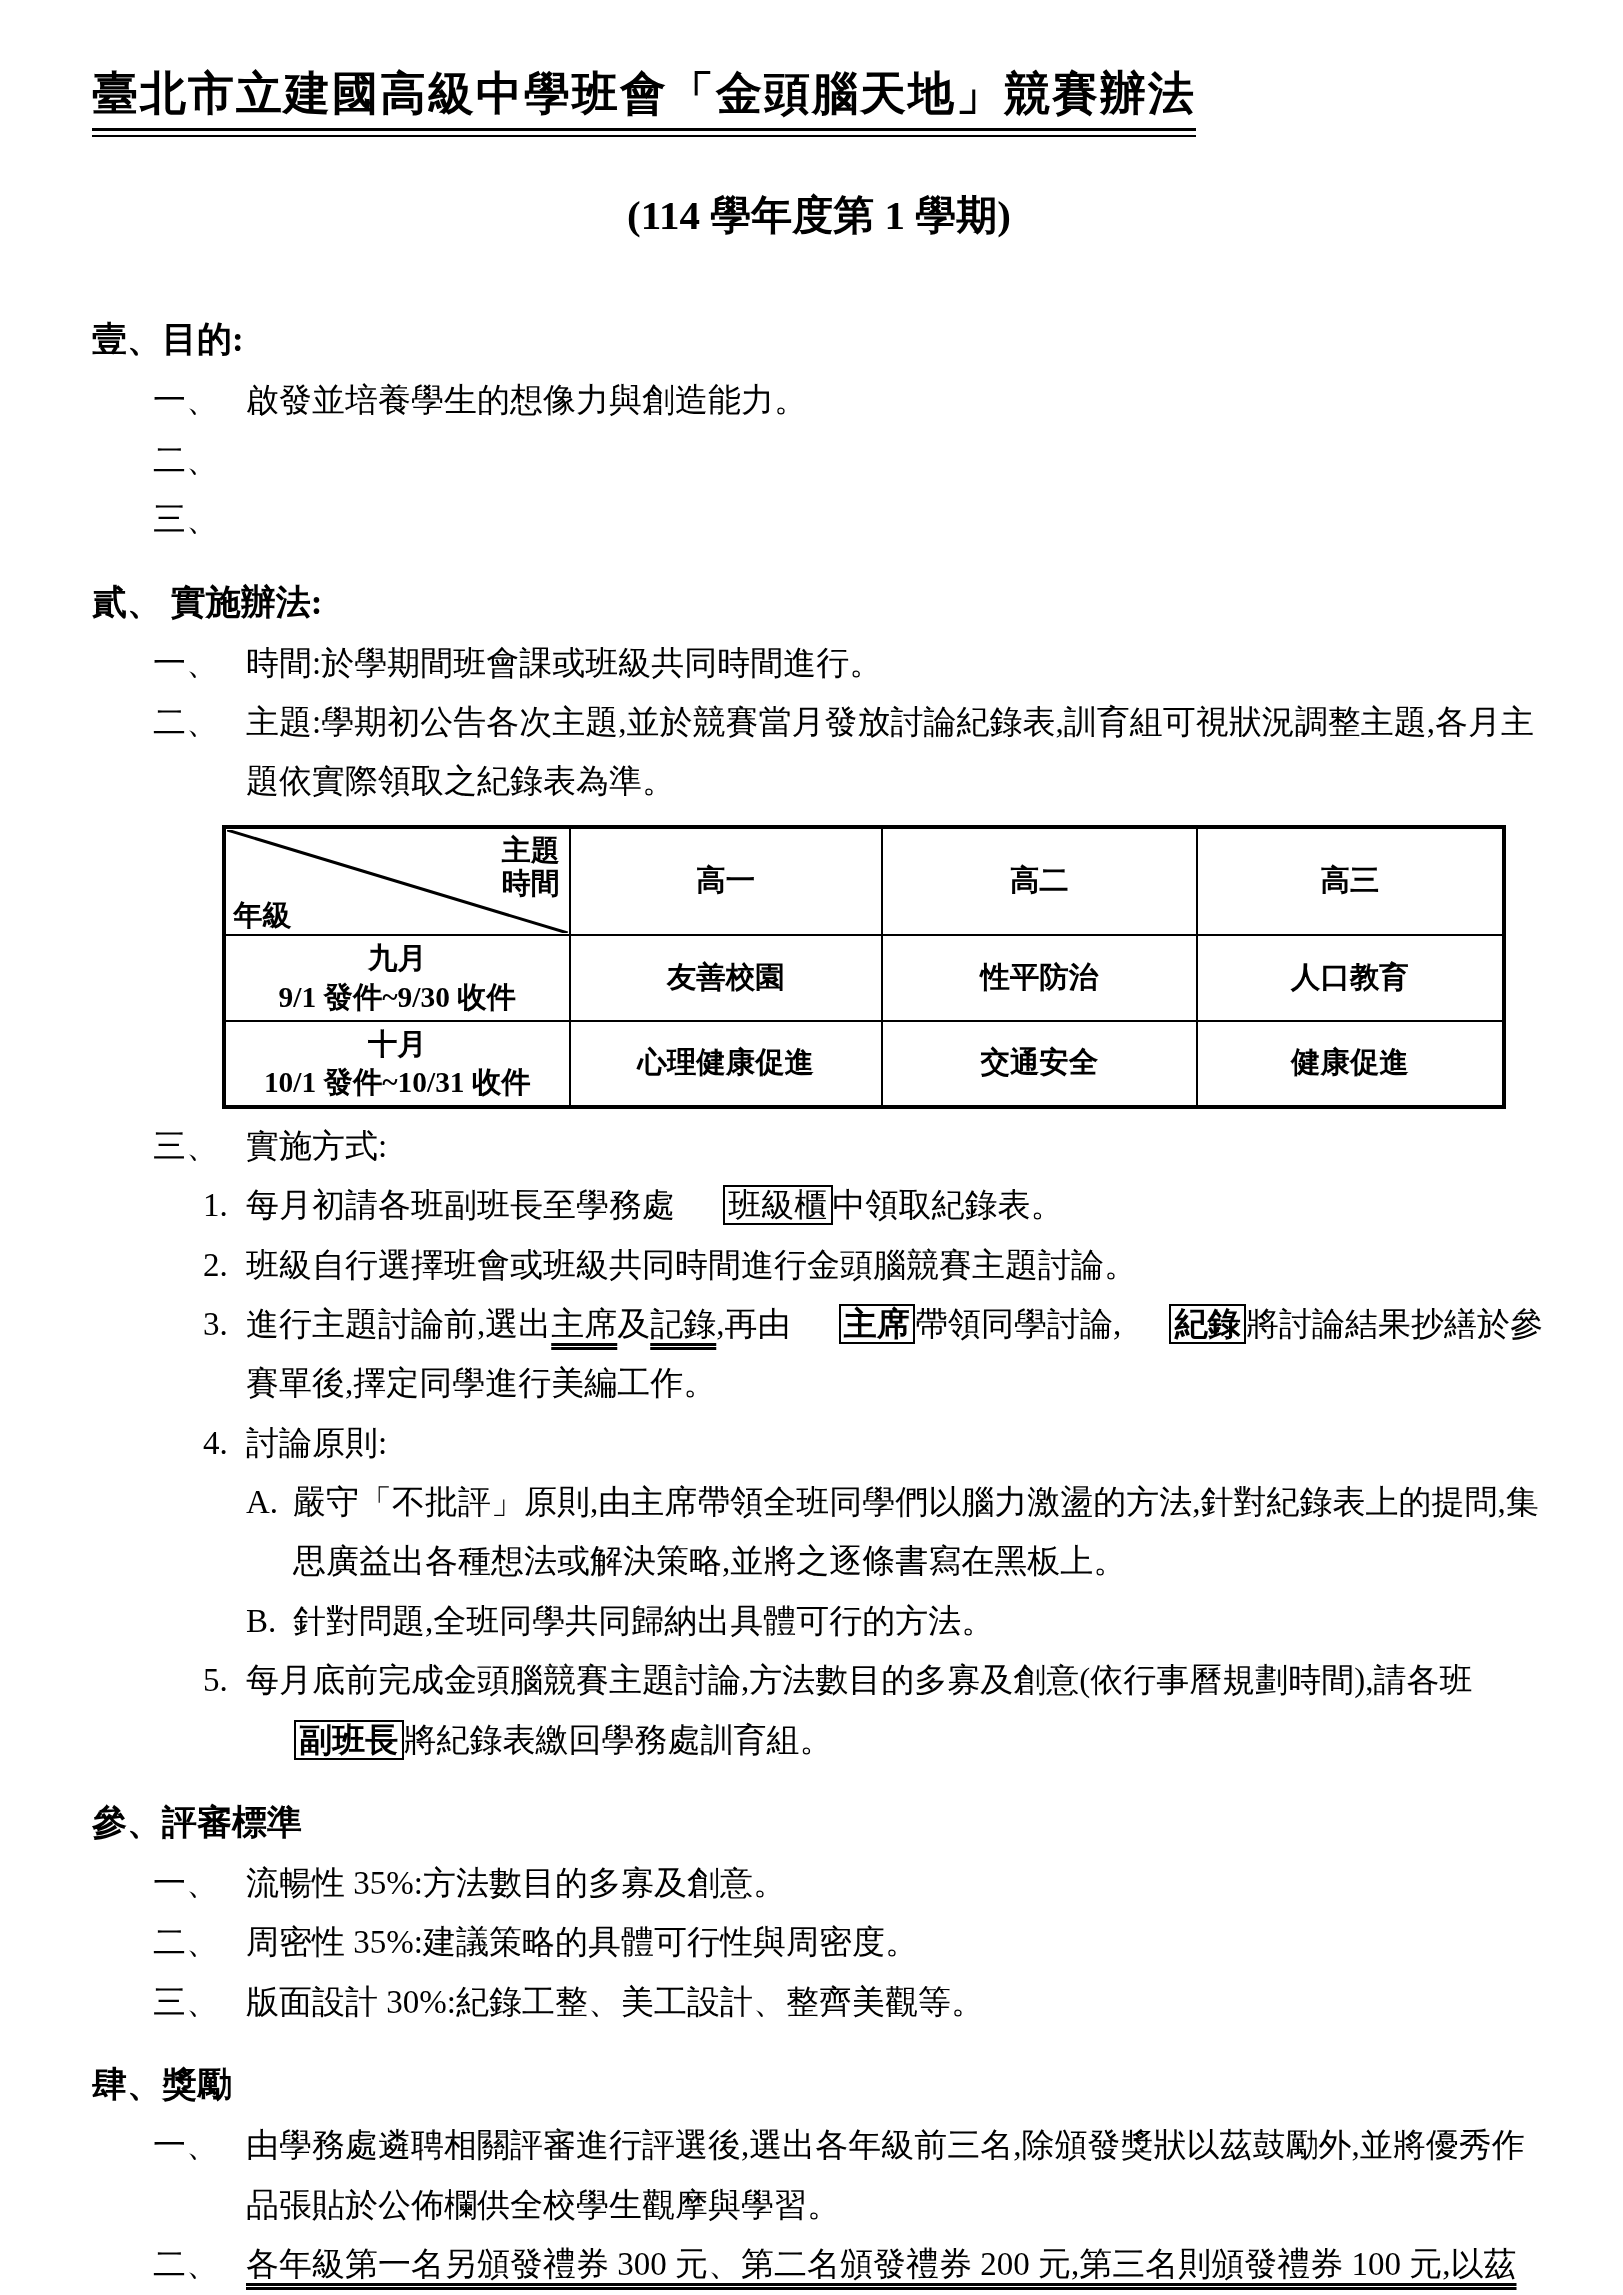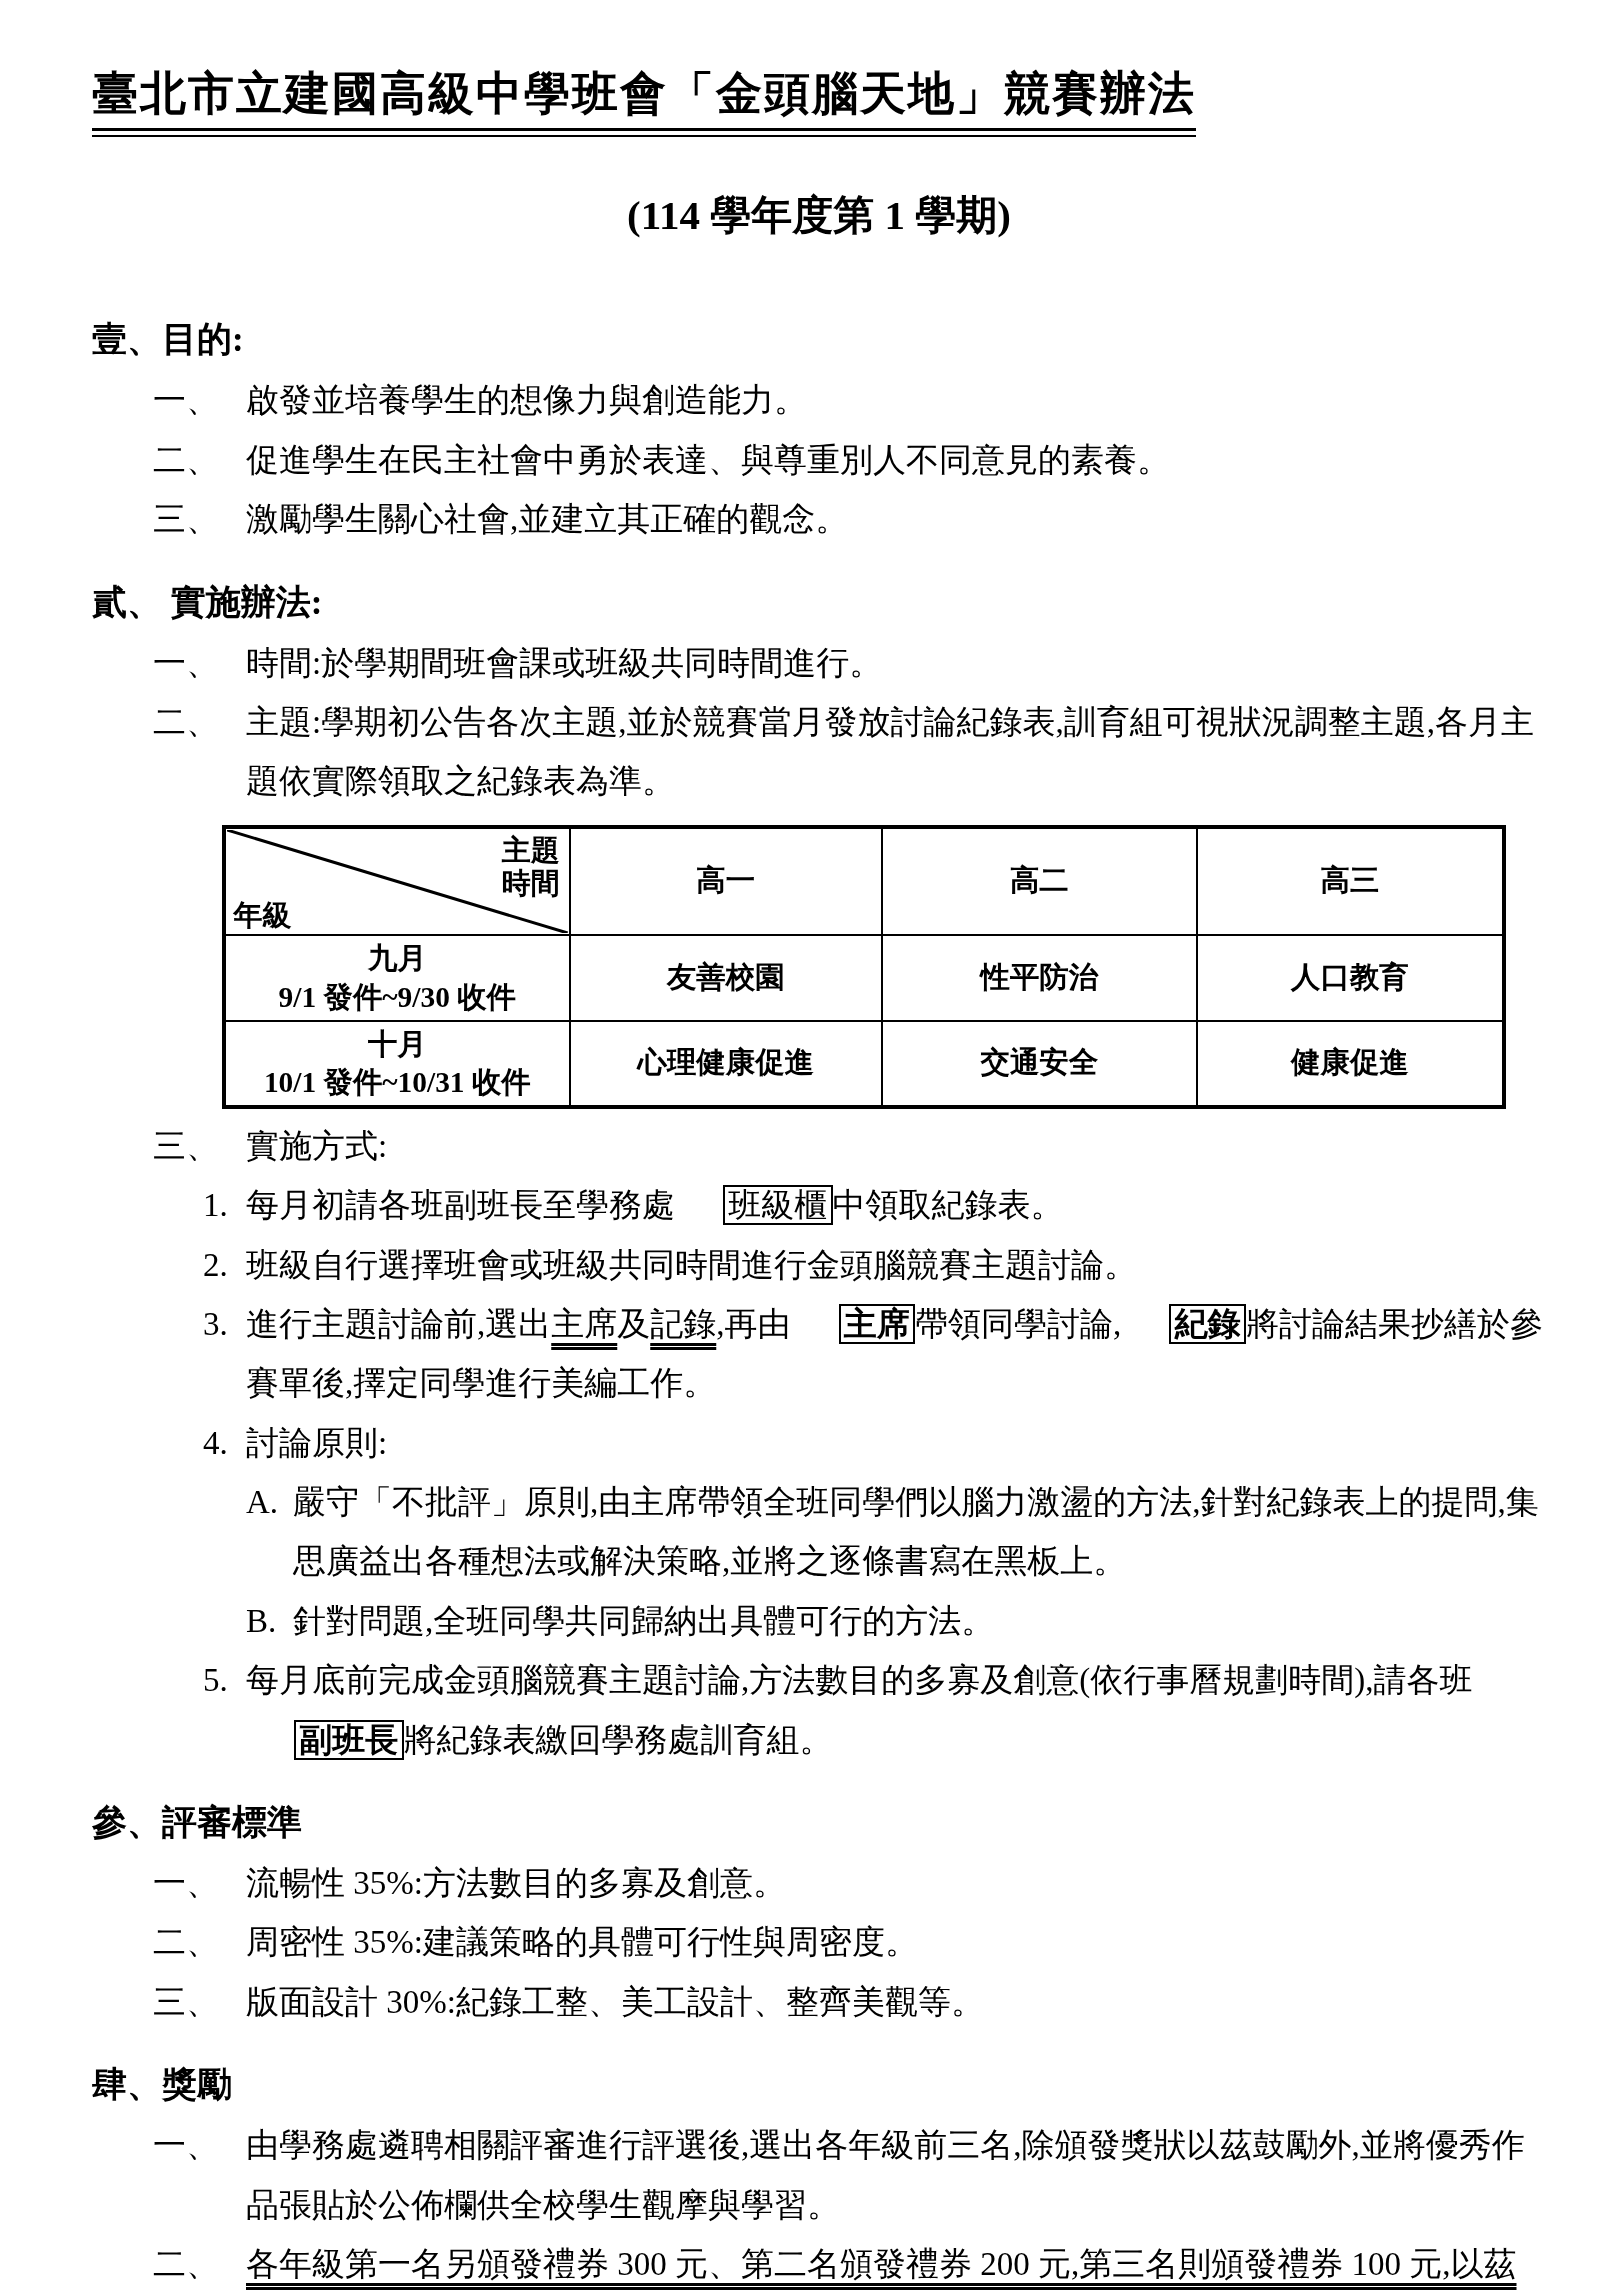--- a/index.html
+++ b/index.html
@@ -97,25 +97,23 @@
   </div>
   <div class="doc-subtitle">(114 學年度第 1 學期)</div>
 
   <div class="sec-heading first">壹、目的:</div>
   <div class="item">
     <span class="num">一、</span>
     <span class="body">啟發並培養學生的想像力與創造能力。</span>
   </div>
   <div class="item">
     <span class="num">二、</span>
-    <span class="body">促進學生在民主社會中勇於表達、與尊重別人不同意見的素養。</span>
   </div>
   <div class="item">
     <span class="num">三、</span>
-    <span class="body">激勵學生關心社會,並建立其正確的觀念。</span>
   </div>
 
   <div class="sec-heading">貳、 實施辦法:</div>
   <div class="item">
     <span class="num">一、</span>
     <span class="body">時間:於學期間班會課或班級共同時間進行。</span>
   </div>
   <div class="item">
     <span class="num">二、</span>
     <span class="body">主題:學期初公告各次主題,並於競賽當月發放討論紀錄表,訓育組可視狀況調整主題,各月主題依實際領取之紀錄表為準。</span>

